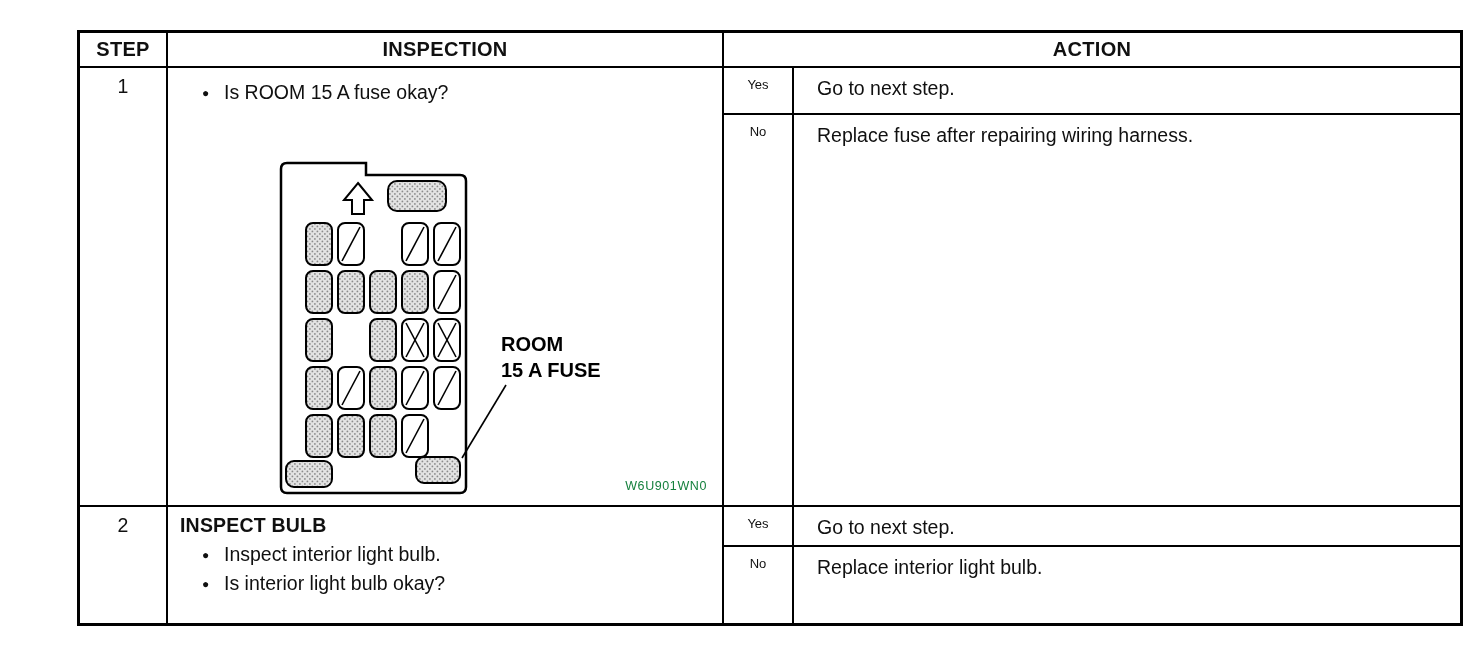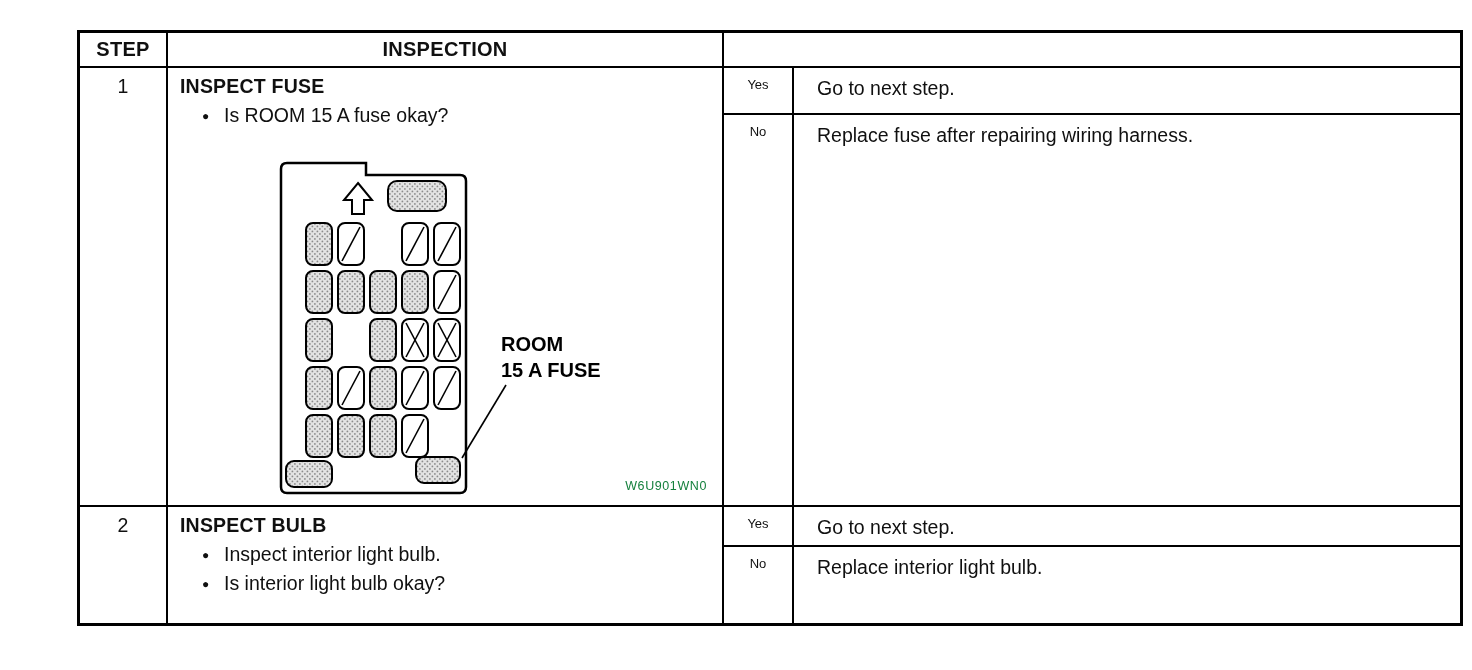--- a/index.html
+++ b/index.html
@@ -83,27 +83,27 @@
 </style>
 </head>
 <body>
 
 <div class="page">
   <div class="tbl">
 
     <div class="hrow">
       <div class="hcell col-step">STEP</div>
       <div class="hcell col-insp">INSPECTION</div>
+      <div class="hcell col-action">ACTION</div>
     </div>
 
     <div class="brow row1">
       <div class="col-step step-cell">1</div>
 
       <div class="col-insp insp-cell">
-        <div class="insp-title">INSPECT FUSE</div>
         <div class="bullet-line">
           <span class="bullet-glyph">●</span>
           <span>Is ROOM 15 A fuse okay?</span>
         </div>
 
         <div class="figure">
           <svg width="470" height="352" viewBox="0 0 470 352">
             <defs>
               <pattern id="dotfill" width="5" height="5" patternUnits="userSpaceOnUse">
                 <rect width="5" height="5" fill="#e3e3e3"></rect>

